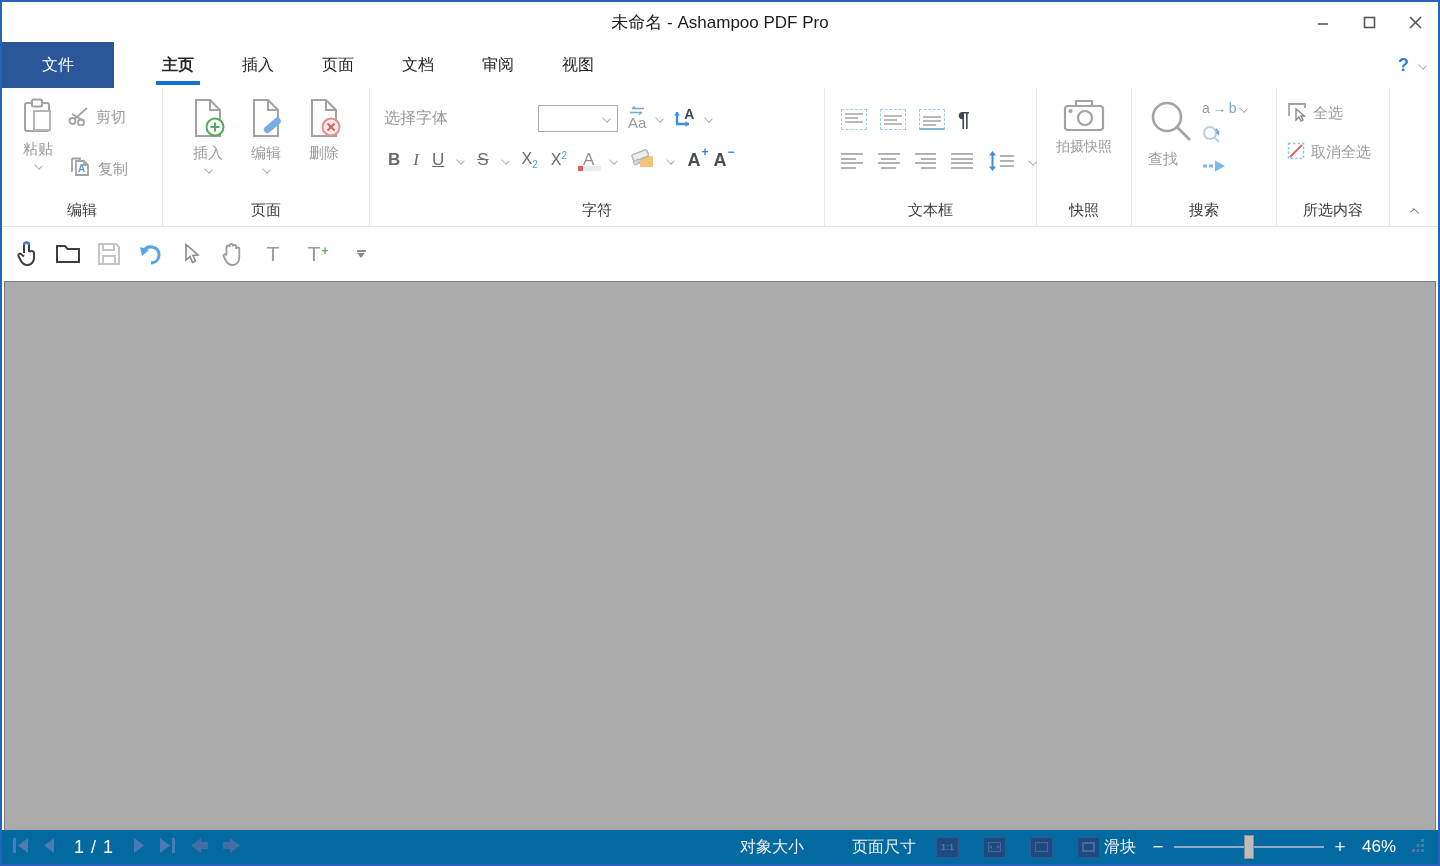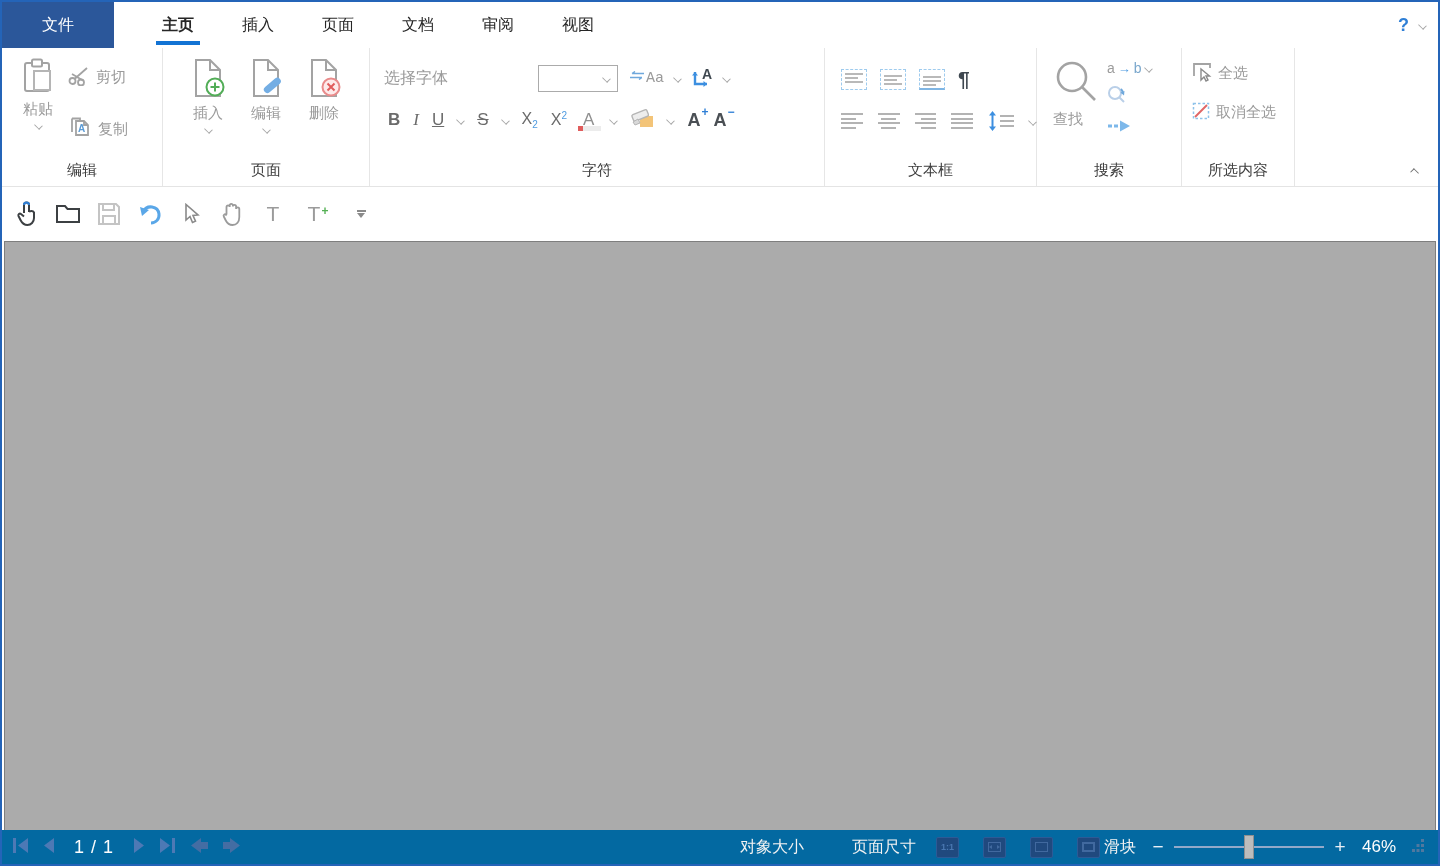--- a/index.html
+++ b/index.html
@@ -55,21 +55,21 @@
   .i { font-style:italic; font-family:"Liberation Serif","DejaVu Serif",serif; }
   .u { text-decoration:underline; }
   .s { text-decoration:line-through; }
   .subsup { position:relative; font-size:16px; color:#6b6b6b; }
   .subsup .mini { font-size:10px; color:#4f9be0; }
   .fontcolorA { position:relative; font-size:17px; color:#8f8f8f; padding:0 3px; }
   .fontcolorA::after { content:""; position:absolute; left:-2px; right:-4px; bottom:-1px; height:5px; background:#ececec; }
   .fontcolorA::before { content:""; position:absolute; left:-2px; bottom:-1px; width:5px; height:5px; background:#e05c5c; z-index:2; }
   .growA { position:relative; font-size:18px; color:#4a4f54; font-weight:600; }
   .growA .sign { position:absolute; top:-5px; right:-8px; font-size:12px; color:#2f7fd6; font-weight:700; }
-  .caseicon { display:flex; flex-direction:row; line-height:1;font-family:Liberation Mono, monospace; }
+  .caseicon { display:flex; flex-direction:column; line-height:1; }
   .caseicon .aa { font-size:15px; color:#9b9b9b; }
   .rotAicon { position:relative; width:22px; height:22px; }
   .rotAicon .A { position:absolute; right:1px; top:-1px; font-size:14px; font-weight:700; color:#3f4850; }
 
   
   .g-textbox { width:212px; }
   .g-textbox .rgroup-content { flex-direction:column; padding-left:16px; }
   .tb-row1 { display:flex; align-items:center; height:42px; gap:13px; }
   .tb-row2 { display:flex; align-items:center; height:42px; gap:15px; }
   .tbox { width:26px; height:21px; border:1px dashed #9ecbee; position:relative; }
@@ -127,20 +127,40 @@
   .slider .track { position:absolute; left:0; right:0; top:11px; height:2px; background:#93a9c9; }
   .slider .thumb { position:absolute; left:50%; transform:translateX(-50%); top:0; width:10px; height:24px; background:#bcbcbc; border:1px solid #8f8f8f; }
   .zoomlevel { font-size:17px; color:#fdfdfd; margin-left:14px; }
   .grip { margin-left:16px; }
 </style>
 </head>
 <body>
 
 <div class="window">
 
+  <div class="titlebar">
+    <div class="title">未命名 - Ashampoo PDF Pro</div>
+    <div class="wincontrols">
+      <div class="winbtn">
+        <svg width="12" height="12" viewBox="0 0 12 12">
+            <line x1="1" y1="8" x2="11" y2="8" stroke="#565656" stroke-width="1.6"></line>
+          </svg>
+      </div>
+      <div class="winbtn">
+        <svg width="13" height="13" viewBox="0 0 13 13">
+            <rect x="1.5" y="1.5" width="10" height="10" fill="none" stroke="#565656" stroke-width="1.6"></rect>
+          </svg>
+      </div>
+      <div class="winbtn">
+        <svg width="13" height="13" viewBox="0 0 13 13">
+            <path d="M1,1 L12,12 M12,1 L1,12" stroke="#565656" stroke-width="1.6"></path>
+          </svg>
+      </div>
+    </div>
+  </div>
 
   <div class="tabrow">
     <div class="filetab">文件</div>
     <div class="tab first active">主页</div>
     <div class="tab">插入</div>
     <div class="tab">页面</div>
     <div class="tab">文档</div>
     <div class="tab">审阅</div>
     <div class="tab">视图</div>
     <div class="tabrow-right">
@@ -336,20 +356,36 @@
                 <i></i>
                 <i></i>
               </span>
           </span>
           <span class="chev"></span>
         </div>
       </div>
       <div class="rgroup-label">文本框</div>
     </div>
 
+    <div class="rgroup g-snap">
+      <div class="rgroup-content">
+        <div class="bigbtn">
+          <span>
+            <svg width="42" height="34" viewBox="0 0 42 34" fill="none" stroke="#a3a3a3" stroke-width="2.2">
+              <rect x="2" y="8" width="38" height="24" rx="3"></rect>
+              <path d="M13,8 L13,3 L29,3 L29,8"></path>
+              <circle cx="22" cy="20" r="7"></circle>
+              <circle cx="7.5" cy="13" r="1" fill="#a3a3a3"></circle>
+            </svg>
+          </span>
+          <span>拍摄快照</span>
+        </div>
+      </div>
+      <div class="rgroup-label">快照</div>
+    </div>
 
     <div class="rgroup g-search">
       <div class="rgroup-content">
         <div class="bigbtn">
           <span>
             <svg width="46" height="46" viewBox="0 0 46 46" fill="none" stroke="#a3a3a3" stroke-width="2.6">
               <circle cx="19" cy="19" r="14"></circle>
               <path d="M29,29 L42,42"></path>
             </svg>
           </span>

